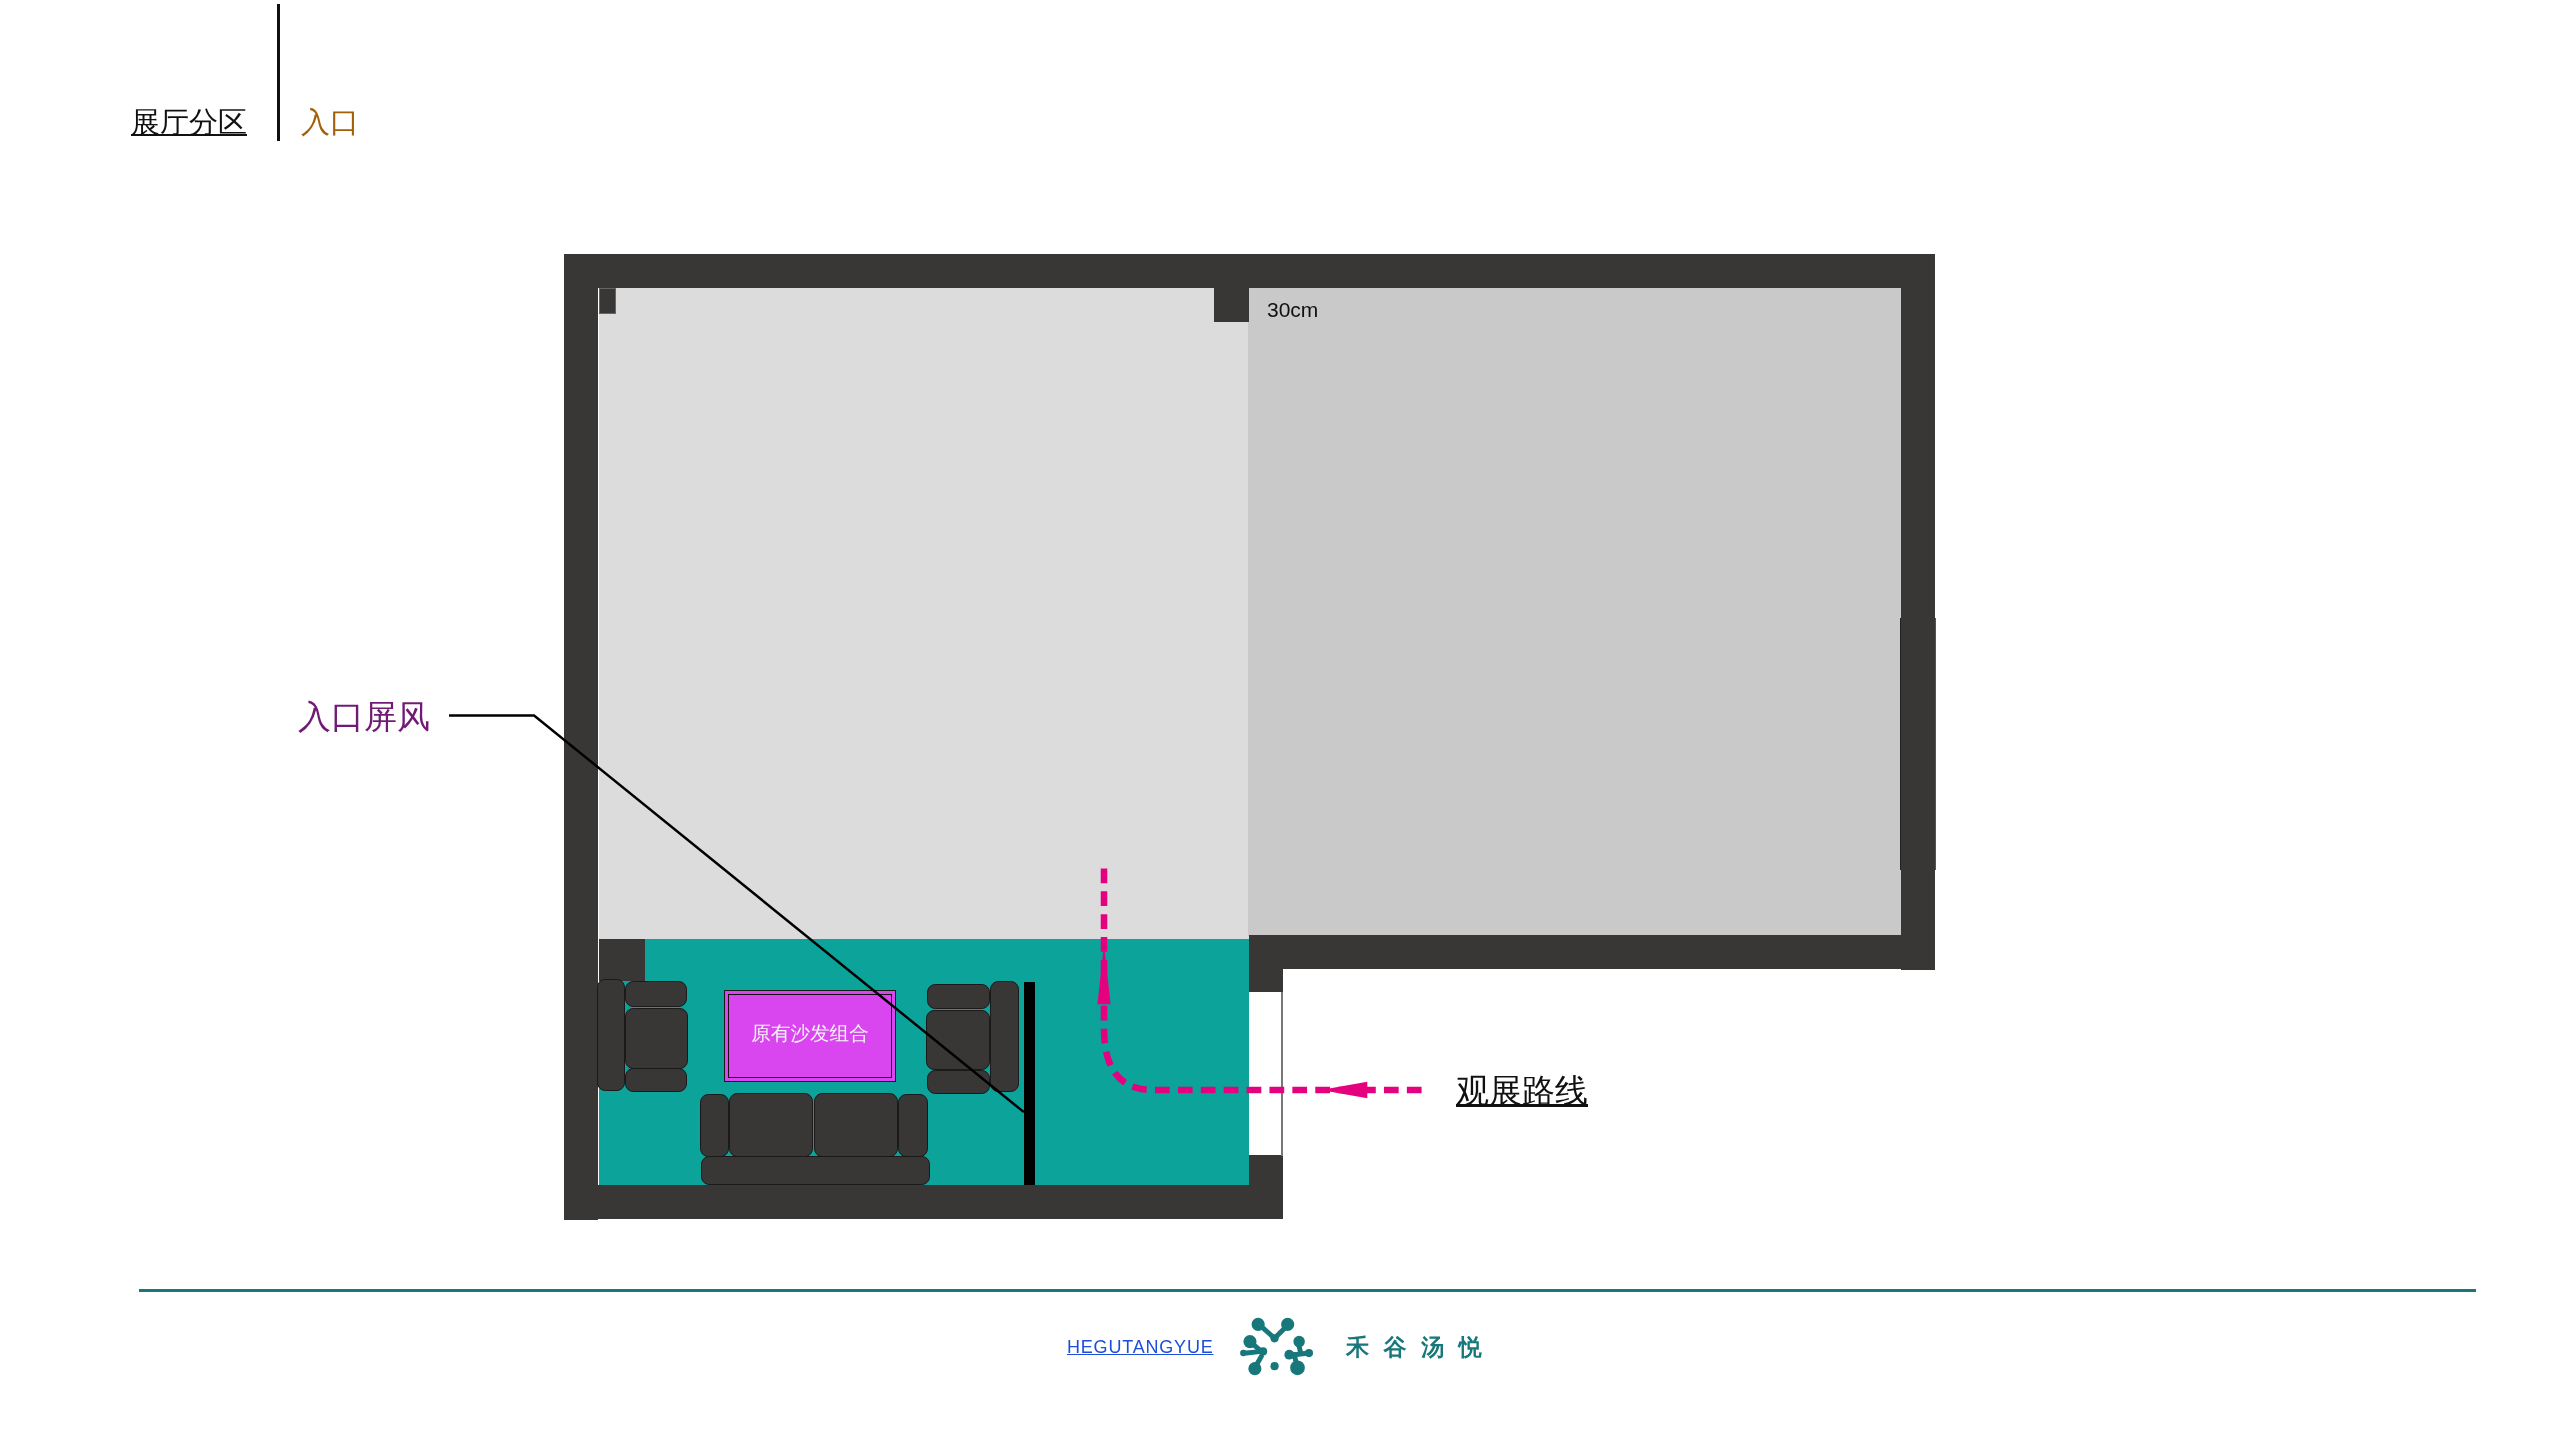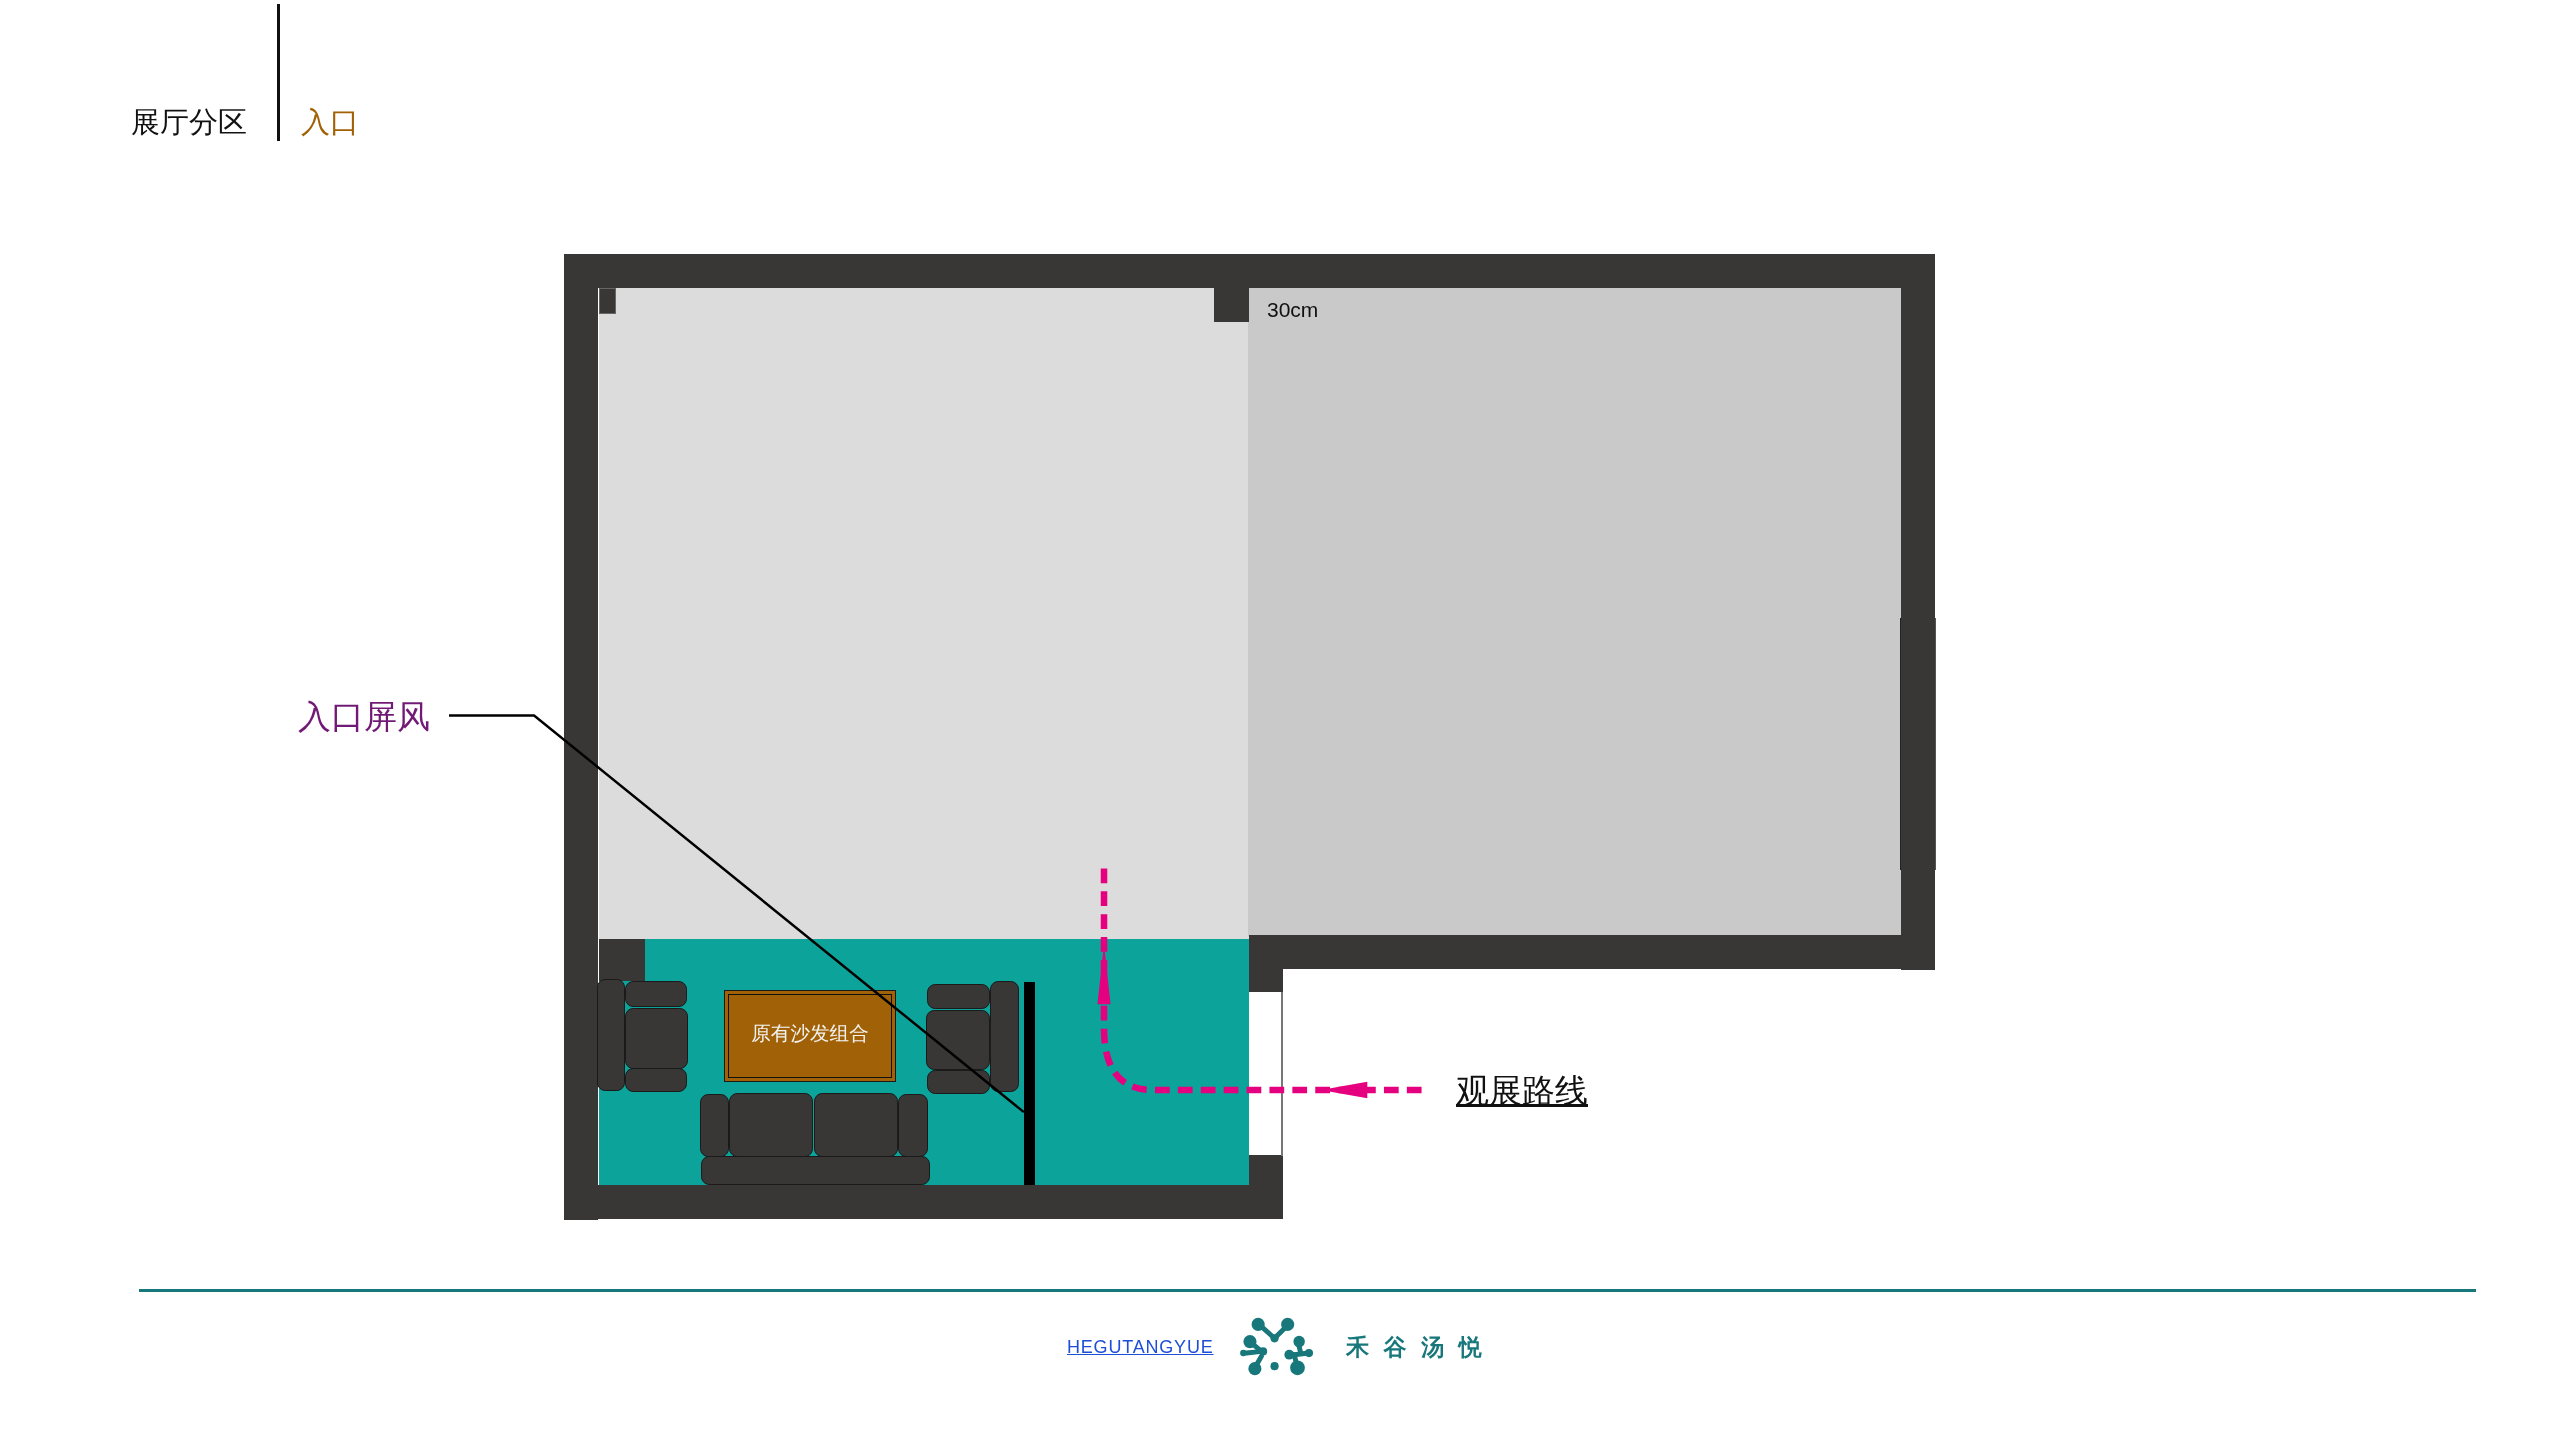--- a/index.html
+++ b/index.html
@@ -6,21 +6,21 @@
   body{width:2576px;height:1449px;position:relative;overflow:hidden;font-family:"DejaVu Sans","Liberation Sans",sans-serif;}
   .abs{position:absolute;}
   .wall{position:absolute;background:#393735;}
   .txt{position:absolute;white-space:nowrap;line-height:1;}
   .cushion{position:absolute;background:#393735;border:1.6px solid #1a1a1a;border-radius:8.2px;box-sizing:border-box;}
   svg{position:absolute;left:0;top:0;}
 </style>
 </head>
 <body>
 
-<div class="txt" style="left:131px;top:108px;font-size:29px;color:#111;">展厅分区</div>
+<div class="txt" style="left:131px;top:108px;font-size:29px;color:#111;text-decoration:underline;">展厅分区</div>
 <div class="abs" style="left:277px;top:4.1px;width:2.5px;height:137px;background:#111;"></div>
 <div class="txt" style="left:301px;top:108px;font-size:29px;color:#a16207;">入口</div>
 
 <div class="abs" style="left:0;top:0;width:2576px;height:1449px;">
 
   <div class="abs" style="left:599px;top:288px;width:650px;height:652px;background:#dcdcdc;"></div>
   <div class="abs" style="left:1248px;top:288px;width:653px;height:648px;background:#c9c9c9;"></div>
   <div class="abs" style="left:599px;top:939px;width:650px;height:247px;background:#0ca39a;"></div>
 
   <div class="wall" style="left:564px;top:254px;width:1371px;height:34px;"></div>
@@ -42,21 +42,21 @@
   <div class="cushion" style="left:597px;top:979px;width:28px;height:112px;"></div>
   <div class="cushion" style="left:625px;top:981px;width:62px;height:26px;"></div>
   <div class="cushion" style="left:625px;top:1008px;width:63px;height:61px;"></div>
   <div class="cushion" style="left:625px;top:1068px;width:62px;height:24px;"></div>
 
   <div class="cushion" style="left:927px;top:984px;width:63px;height:25px;"></div>
   <div class="cushion" style="left:926px;top:1010px;width:64px;height:60px;"></div>
   <div class="cushion" style="left:927px;top:1070px;width:63px;height:24px;"></div>
   <div class="cushion" style="left:990px;top:981px;width:29px;height:111px;"></div>
 
-  <div class="abs" style="left:724px;top:990px;width:172px;height:92px;background:#a16207;border:1.6px solid #1a1a1a;box-sizing:border-box;">
+  <div class="abs" style="left:724px;top:990px;width:172px;height:92px;background:#d946ef;border:1.6px solid #1a1a1a;box-sizing:border-box;">
     <div class="abs" style="left:3.3px;top:3.3px;right:3.3px;bottom:3.3px;border:1.6px solid #111;"></div>
     <div class="txt" style="left:0;right:0;top:33px;text-align:center;font-size:19.6px;color:#f4f4f4;">原有沙发组合</div>
   </div>
 
   <div class="cushion" style="left:700px;top:1094px;width:29px;height:63px;"></div>
   <div class="cushion" style="left:729px;top:1093px;width:84px;height:64px;"></div>
   <div class="cushion" style="left:814px;top:1093px;width:84px;height:64px;"></div>
   <div class="cushion" style="left:898px;top:1094px;width:30px;height:63px;"></div>
   <div class="cushion" style="left:701px;top:1156px;width:229px;height:29px;"></div>
 

